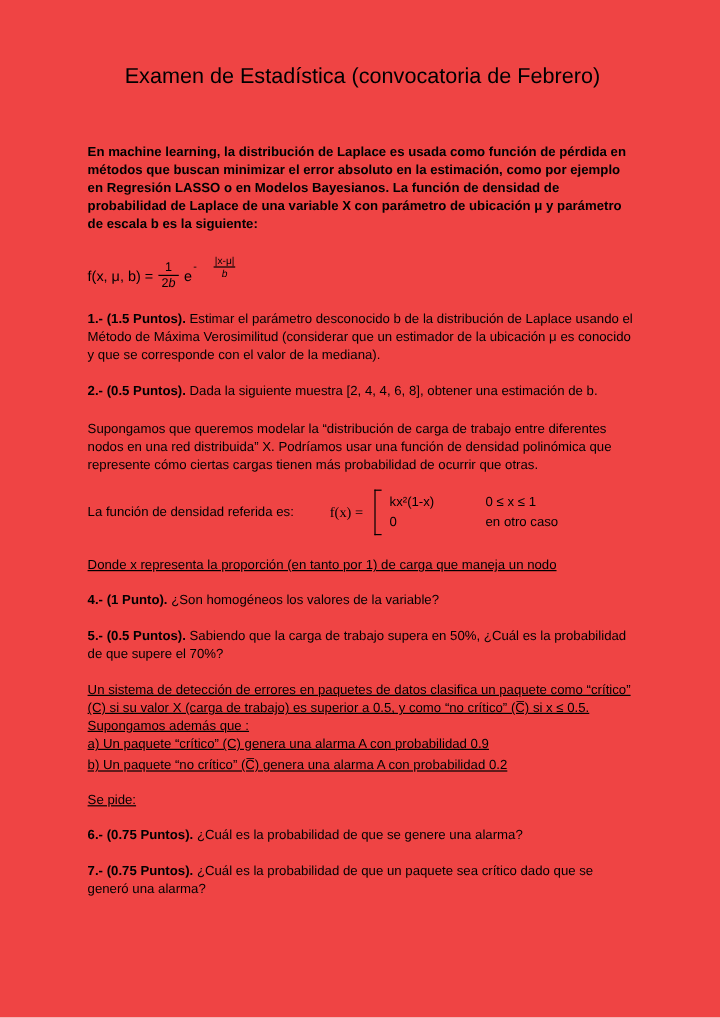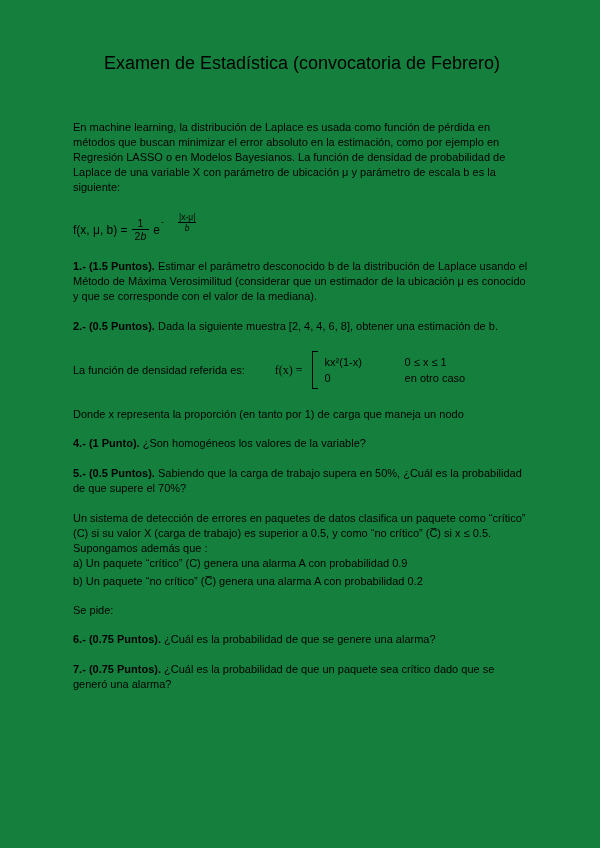--- a/index.html
+++ b/index.html
@@ -1,39 +1,39 @@
 <!DOCTYPE html>
 <html><head>
 <meta charset="utf-8">
 <style>
   * { box-sizing: border-box; }
   html, body { margin: 0; padding: 0; background: #ffffff; }
   .page {
     width: 600px;
     height: 848px;
-    background: #15803d;
+    background: #ef4444;
     color: #000000;
     font-family: "Liberation Sans", sans-serif;
     padding: 52px 69px 0 73px;
     overflow: hidden;
   }
   .title {
     font-size: 18px;
     font-weight: 400;
     line-height: 22px;
     text-align: center;
     margin: 0 0 46px 0;
   }
   .body-text { font-size: 11px; line-height: 15px; }
   p { margin: 0; }
-  .bold { font-weight: 400; }
+  .bold { font-weight: 700; }
   .q-label { font-weight: 700; }
 
   .mb12 { margin-bottom: 12px; }
-  .mb14 { margin-bottom: 14px; }
+  .mb14 { margin-bottom: 14px; text-decoration: underline; }
   .mb15 { margin-bottom: 15px; }
   .mb17 { margin-bottom: 17px; }
   .mb18 { margin-bottom: 18px; }
 
   
   .f-laplace {
     display: flex;
     align-items: center;
     height: 34px;
     font-size: 12px;
@@ -134,20 +134,21 @@
         <span class="mnum">|x-μ|</span>
         <span class="mden var">b</span>
       </span>
     </span>
   </div>
 
   <p class="body-text mb15"><span class="q-label">1.- (1.5 Puntos).</span> <span>Estimar el parámetro desconocido b de la distribución de Laplace usando el Método de Máxima Verosimilitud (considerar que un estimador de la ubicación μ es conocido y que se corresponde con el valor de la mediana).</span></p>
 
   <p class="body-text mb17"><span class="q-label">2.- (0.5 Puntos).</span> <span>Dada la siguiente muestra [2, 4, 4, 6, 8], obtener una estimación de b.</span></p>
 
+  <p class="body-text mb12">Supongamos que queremos modelar la “distribución de carga de trabajo entre diferentes nodos en una red distribuida” X. Podríamos usar una función de densidad polinómica que represente cómo ciertas cargas tienen más probabilidad de ocurrir que otras.</p>
 
   <div class="f-density">
     <span class="fd-label">La función de densidad referida es:</span>
     <span class="fd-lhs">f(x) =</span>
     <span class="bracket"></span>
     <span class="cases">
       <span class="case-row">
         <span class="case-expr">kx²(1-x)</span>
         <span>0 ≤ x ≤ 1</span>
       </span>

